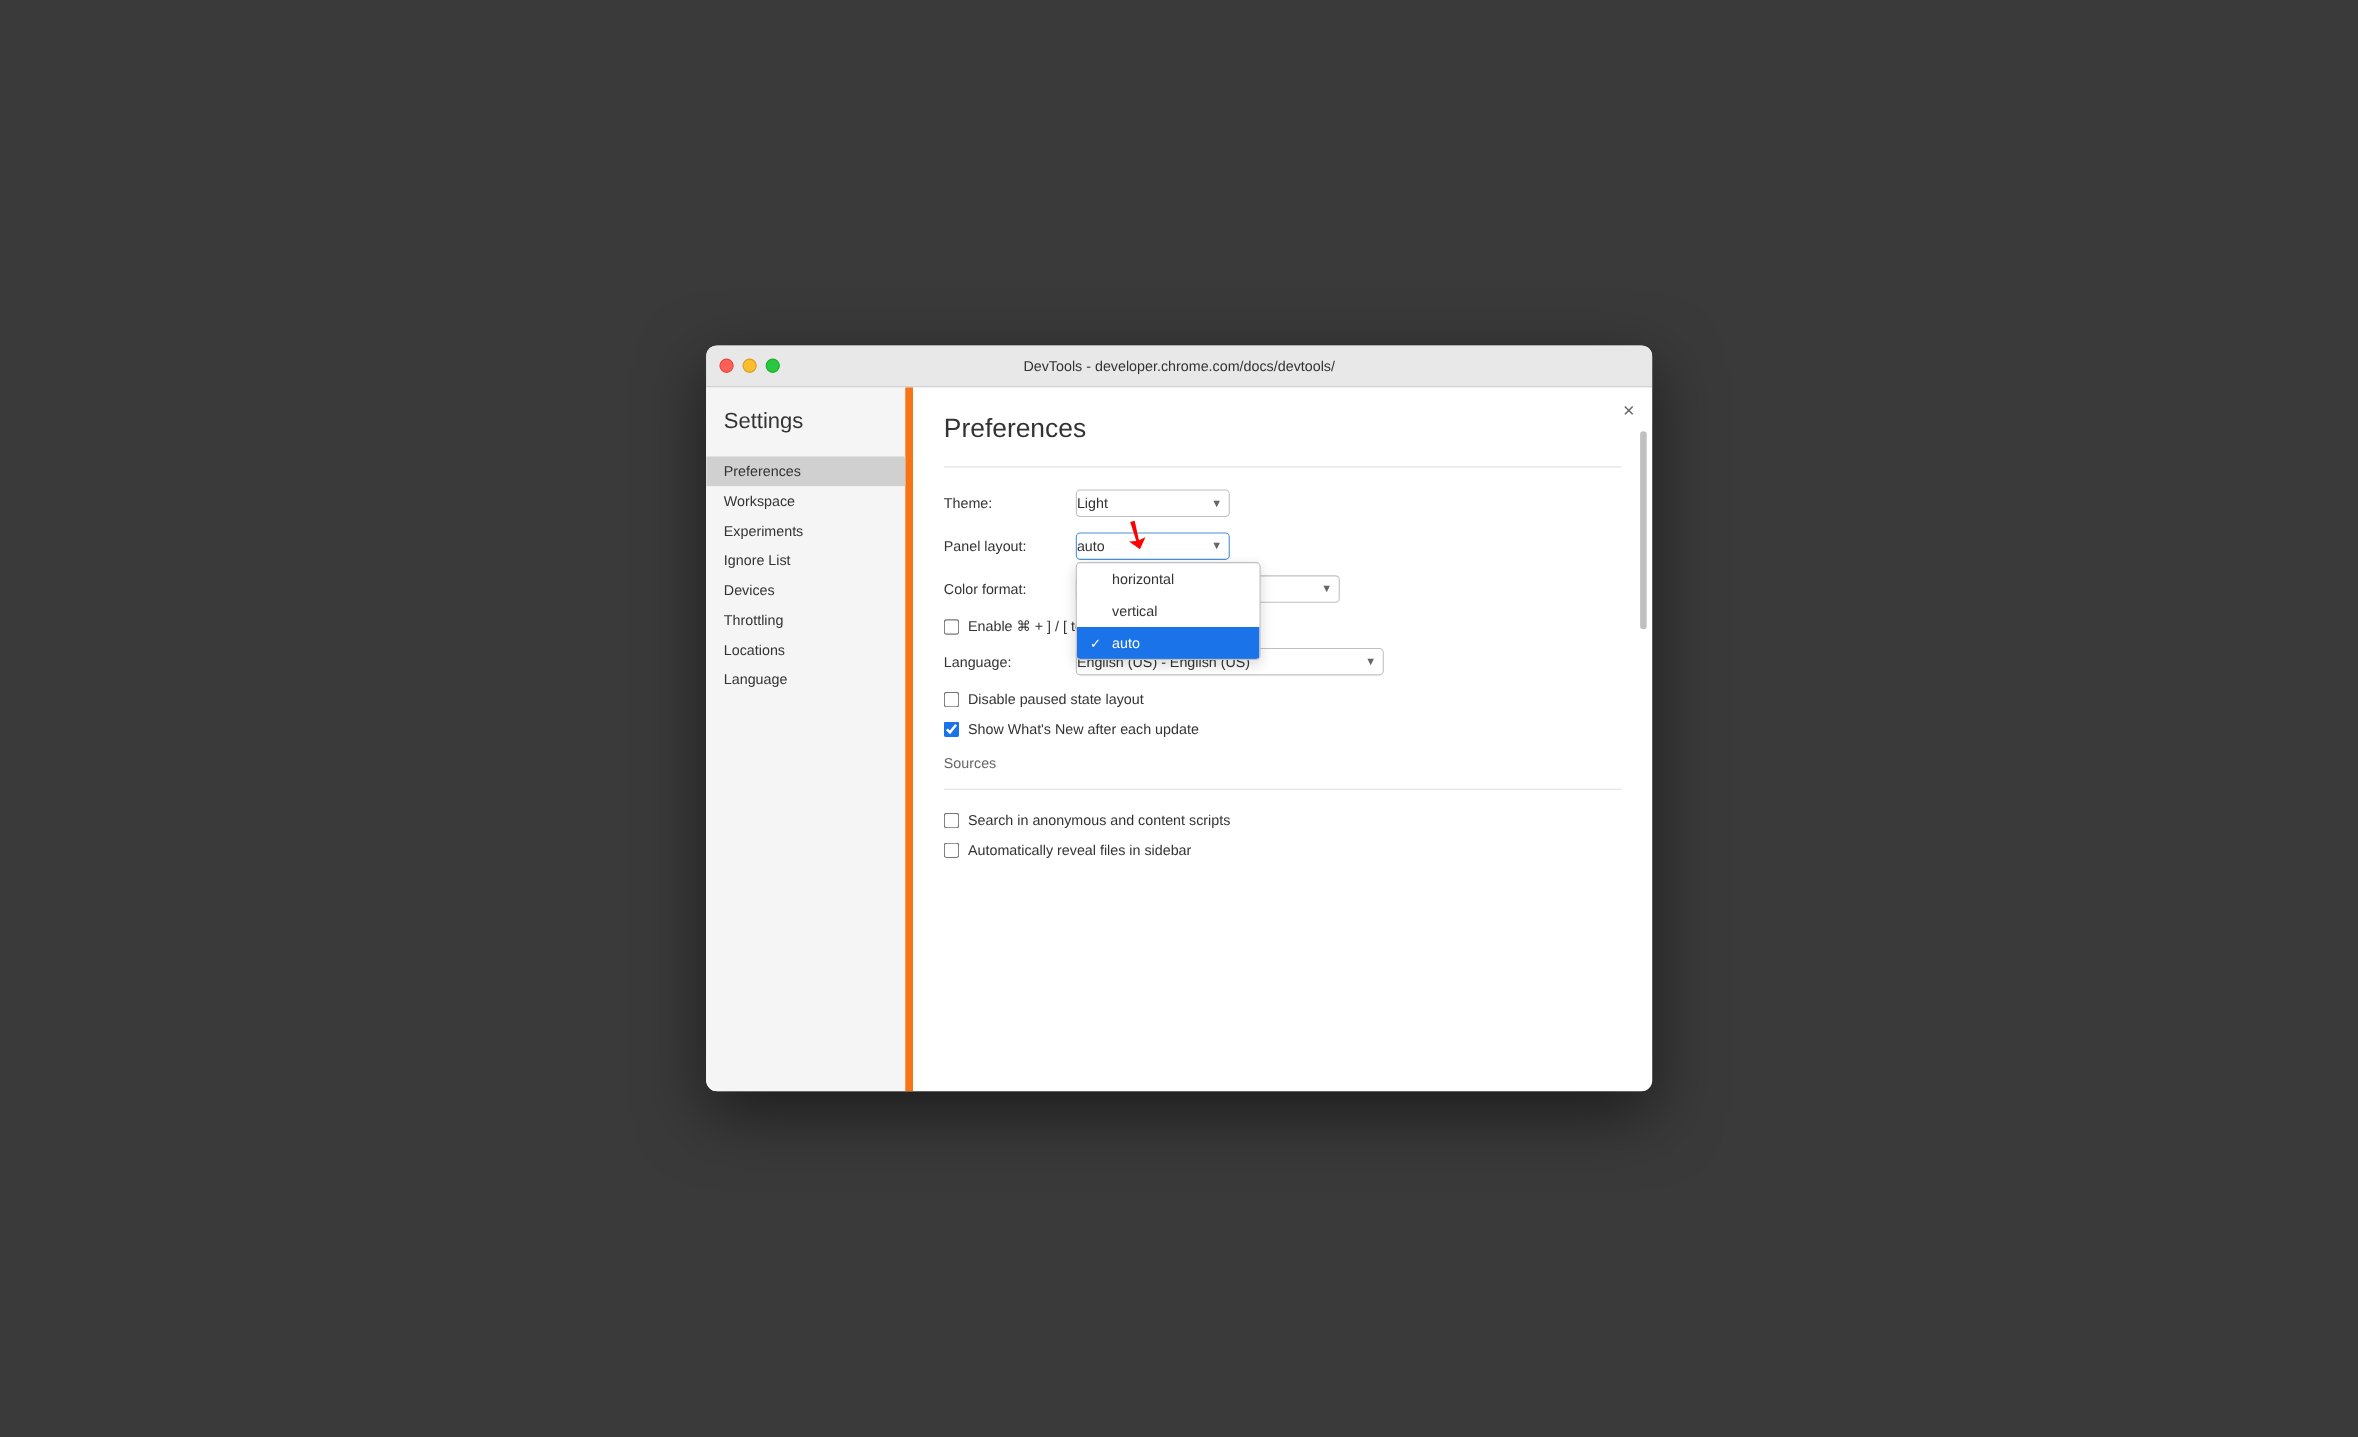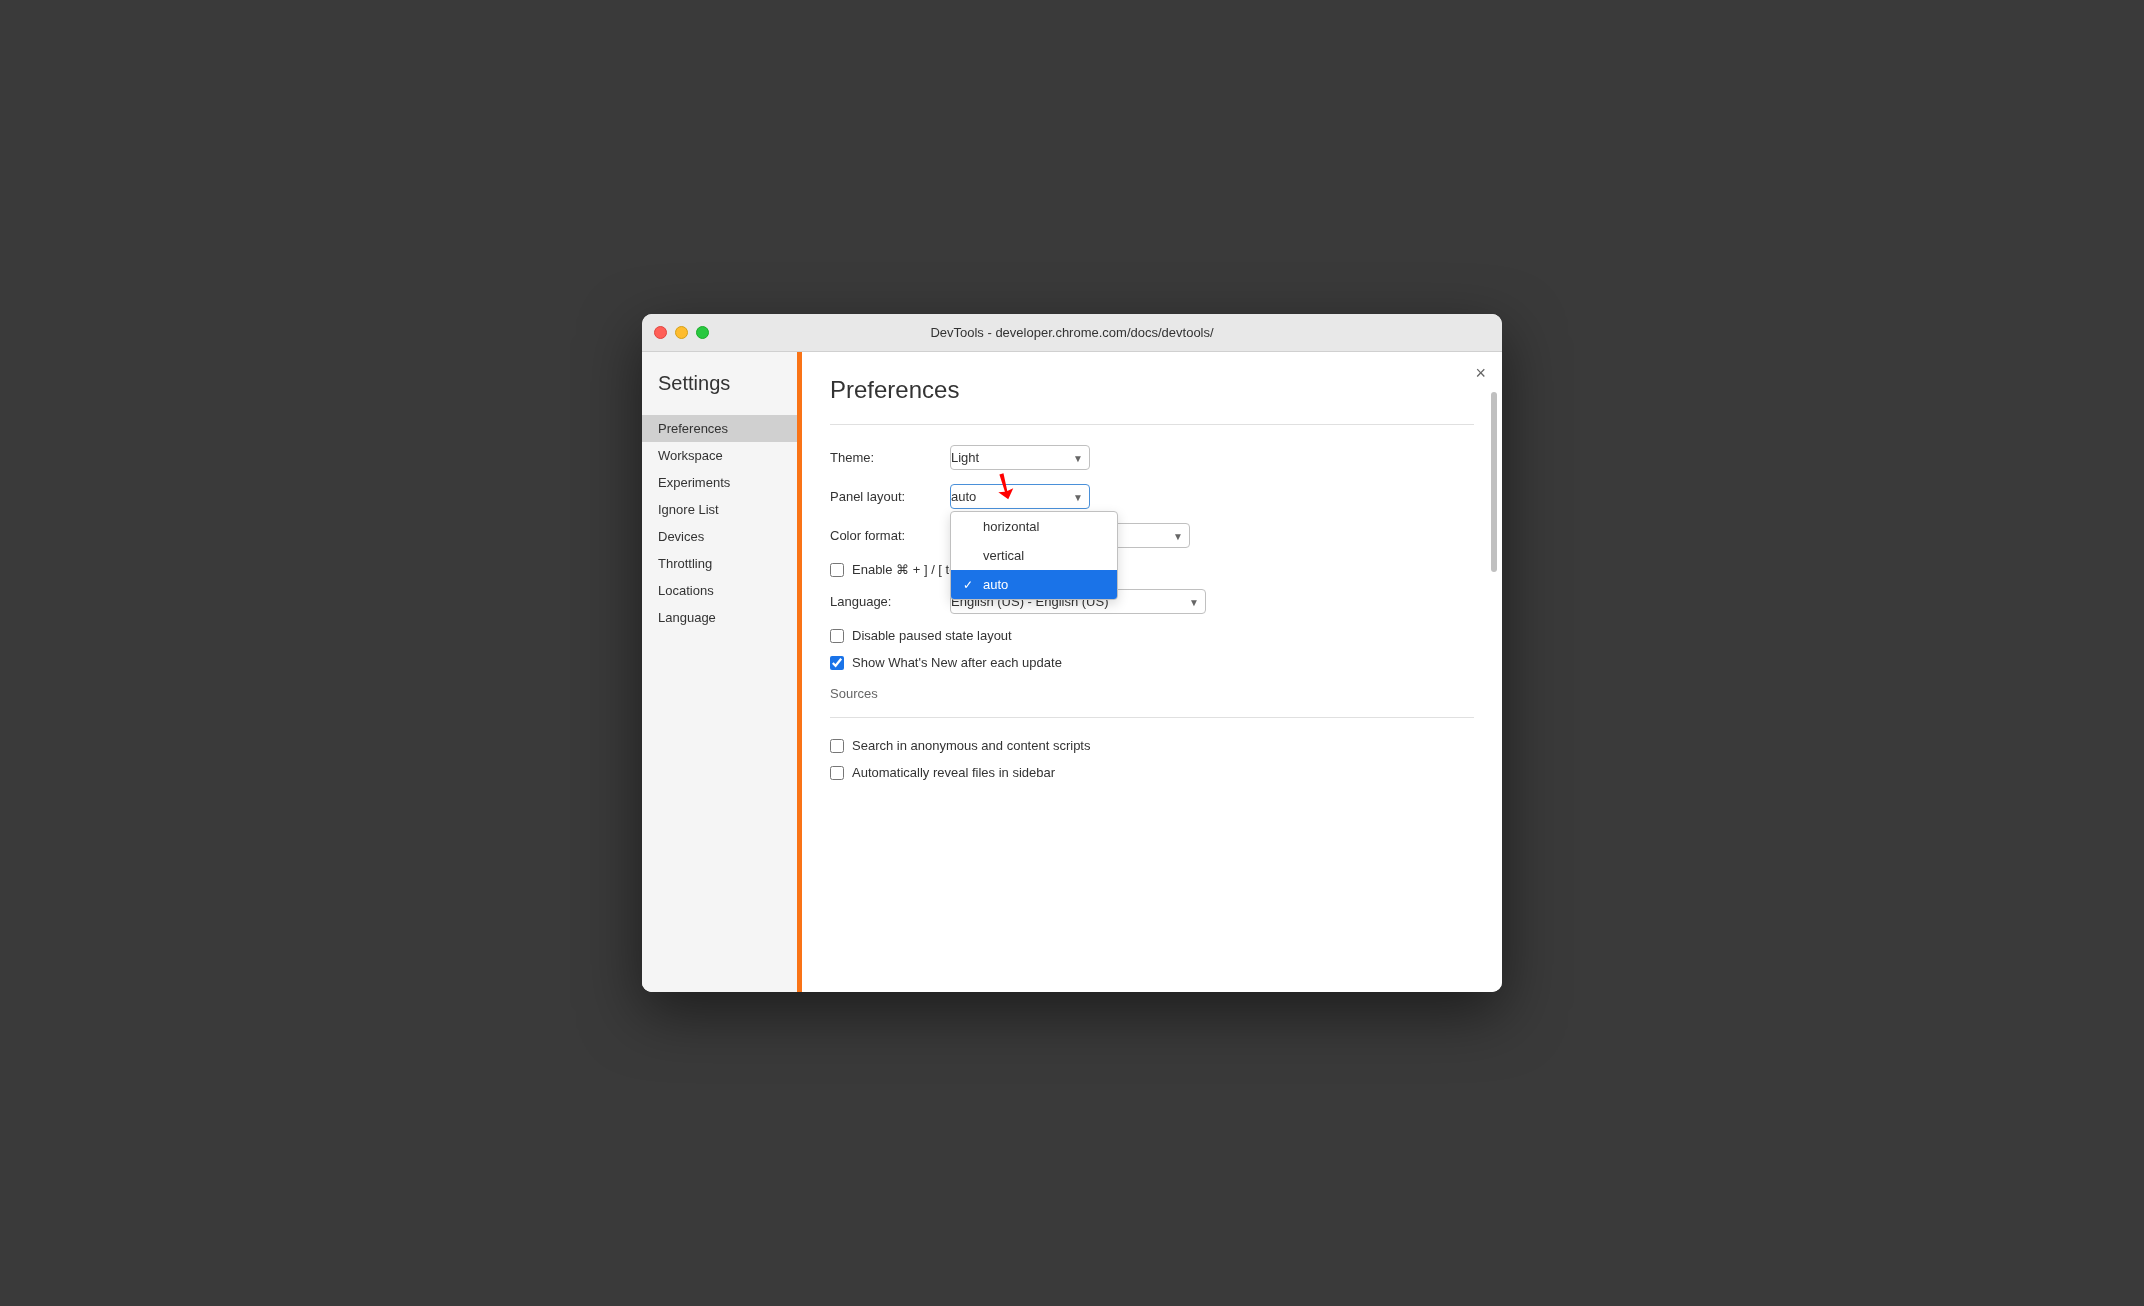--- a/index.html
+++ b/index.html
@@ -57,23 +57,23 @@
       font-weight: 500;
     }
 
     .window-body {
       display: flex;
       background: white;
       height: 640px;
     }
 
     .sidebar {
-      width: 160px;
+      width: 188px;
       background: #f5f5f5;
-      border-right: 5px solid #f97316;
+      border-right: 7px solid #f97316;
       padding-top: 20px;
       flex-shrink: 0;
     }
 
     .sidebar-title {
       font-size: 20px;
       font-weight: 400;
       color: #333;
       padding: 0 16px 20px 16px;
     }
@@ -168,21 +168,21 @@
       right: 7px;
       top: 50%;
       transform: translateY(-50%);
       pointer-events: none;
       font-size: 10px;
       color: #666;
     }
 
     .theme-select { width: 140px; }
     .color-select { width: 240px; }
-    .language-select { width: 256px; }
+    .language-select { width: 280px; }
 
     .panel-layout-row {
       position: relative;
     }
 
     .panel-layout-select-wrapper {
       position: relative;
     }
 
     .dropdown-open select {

